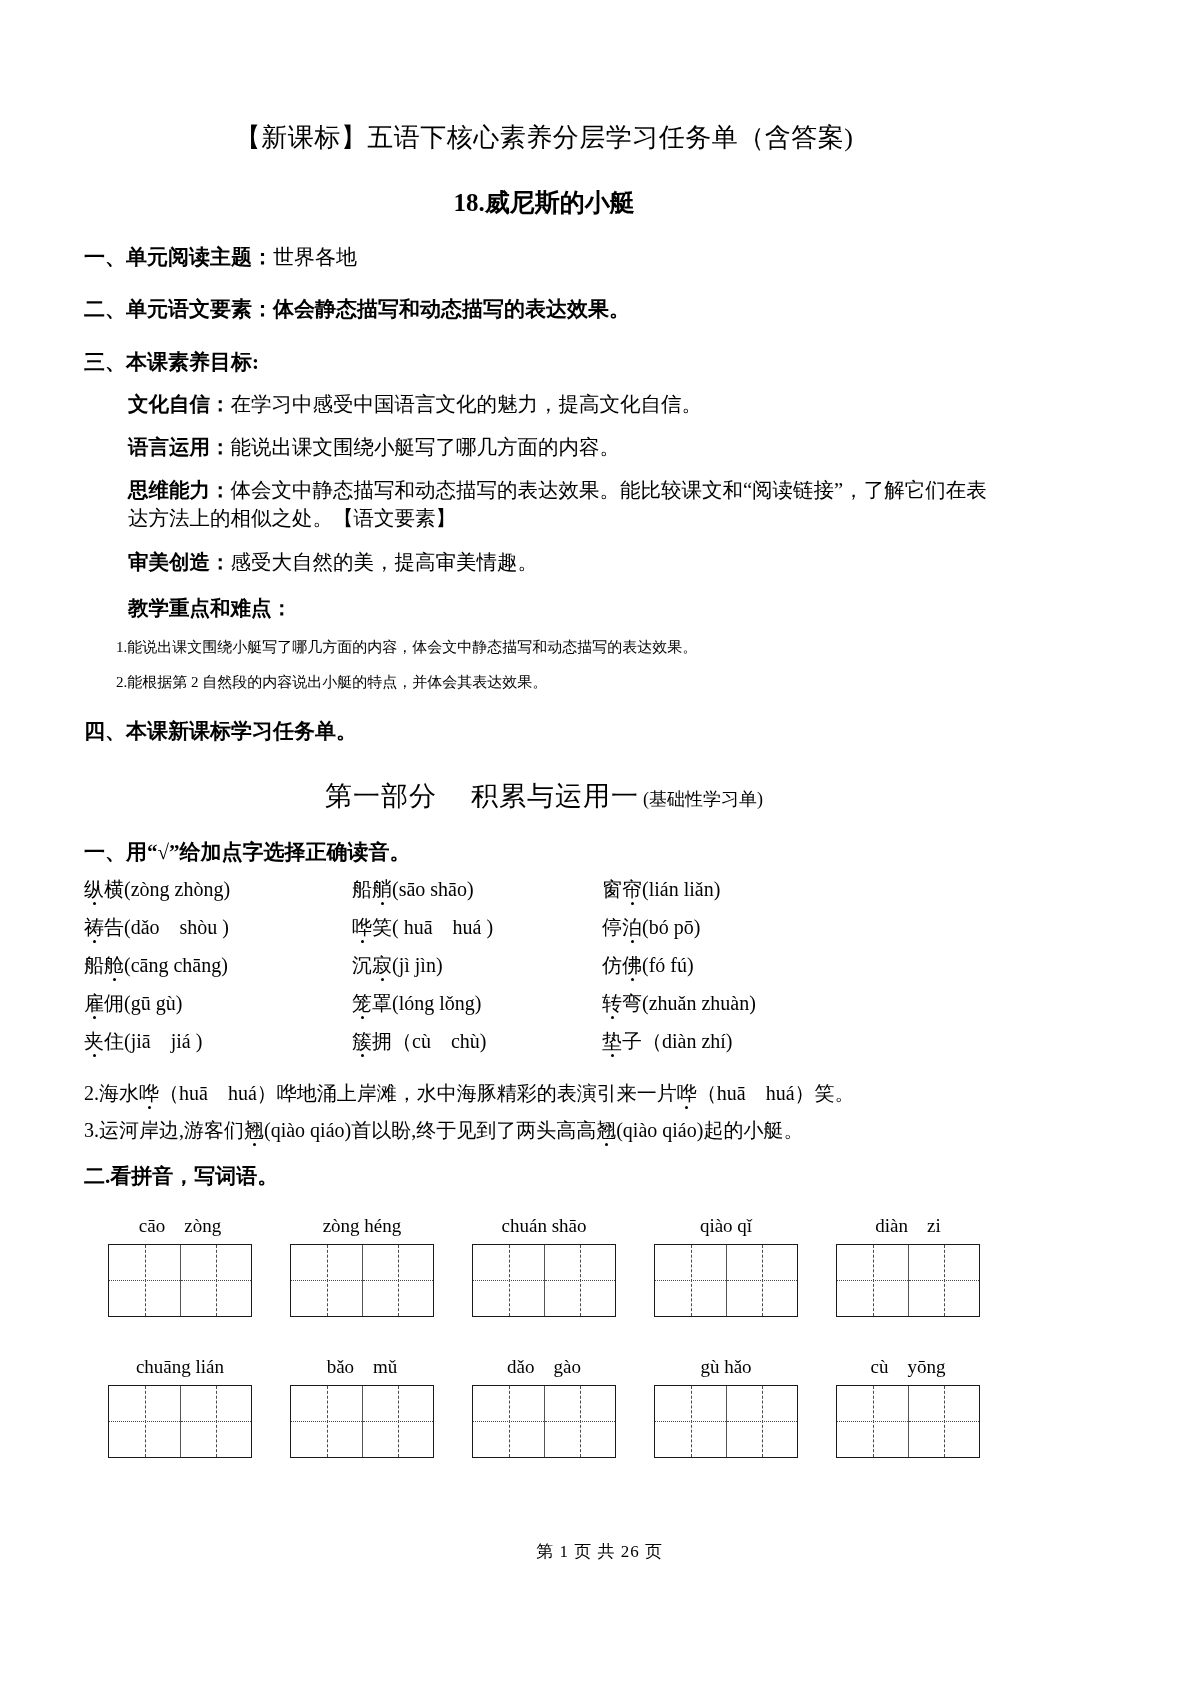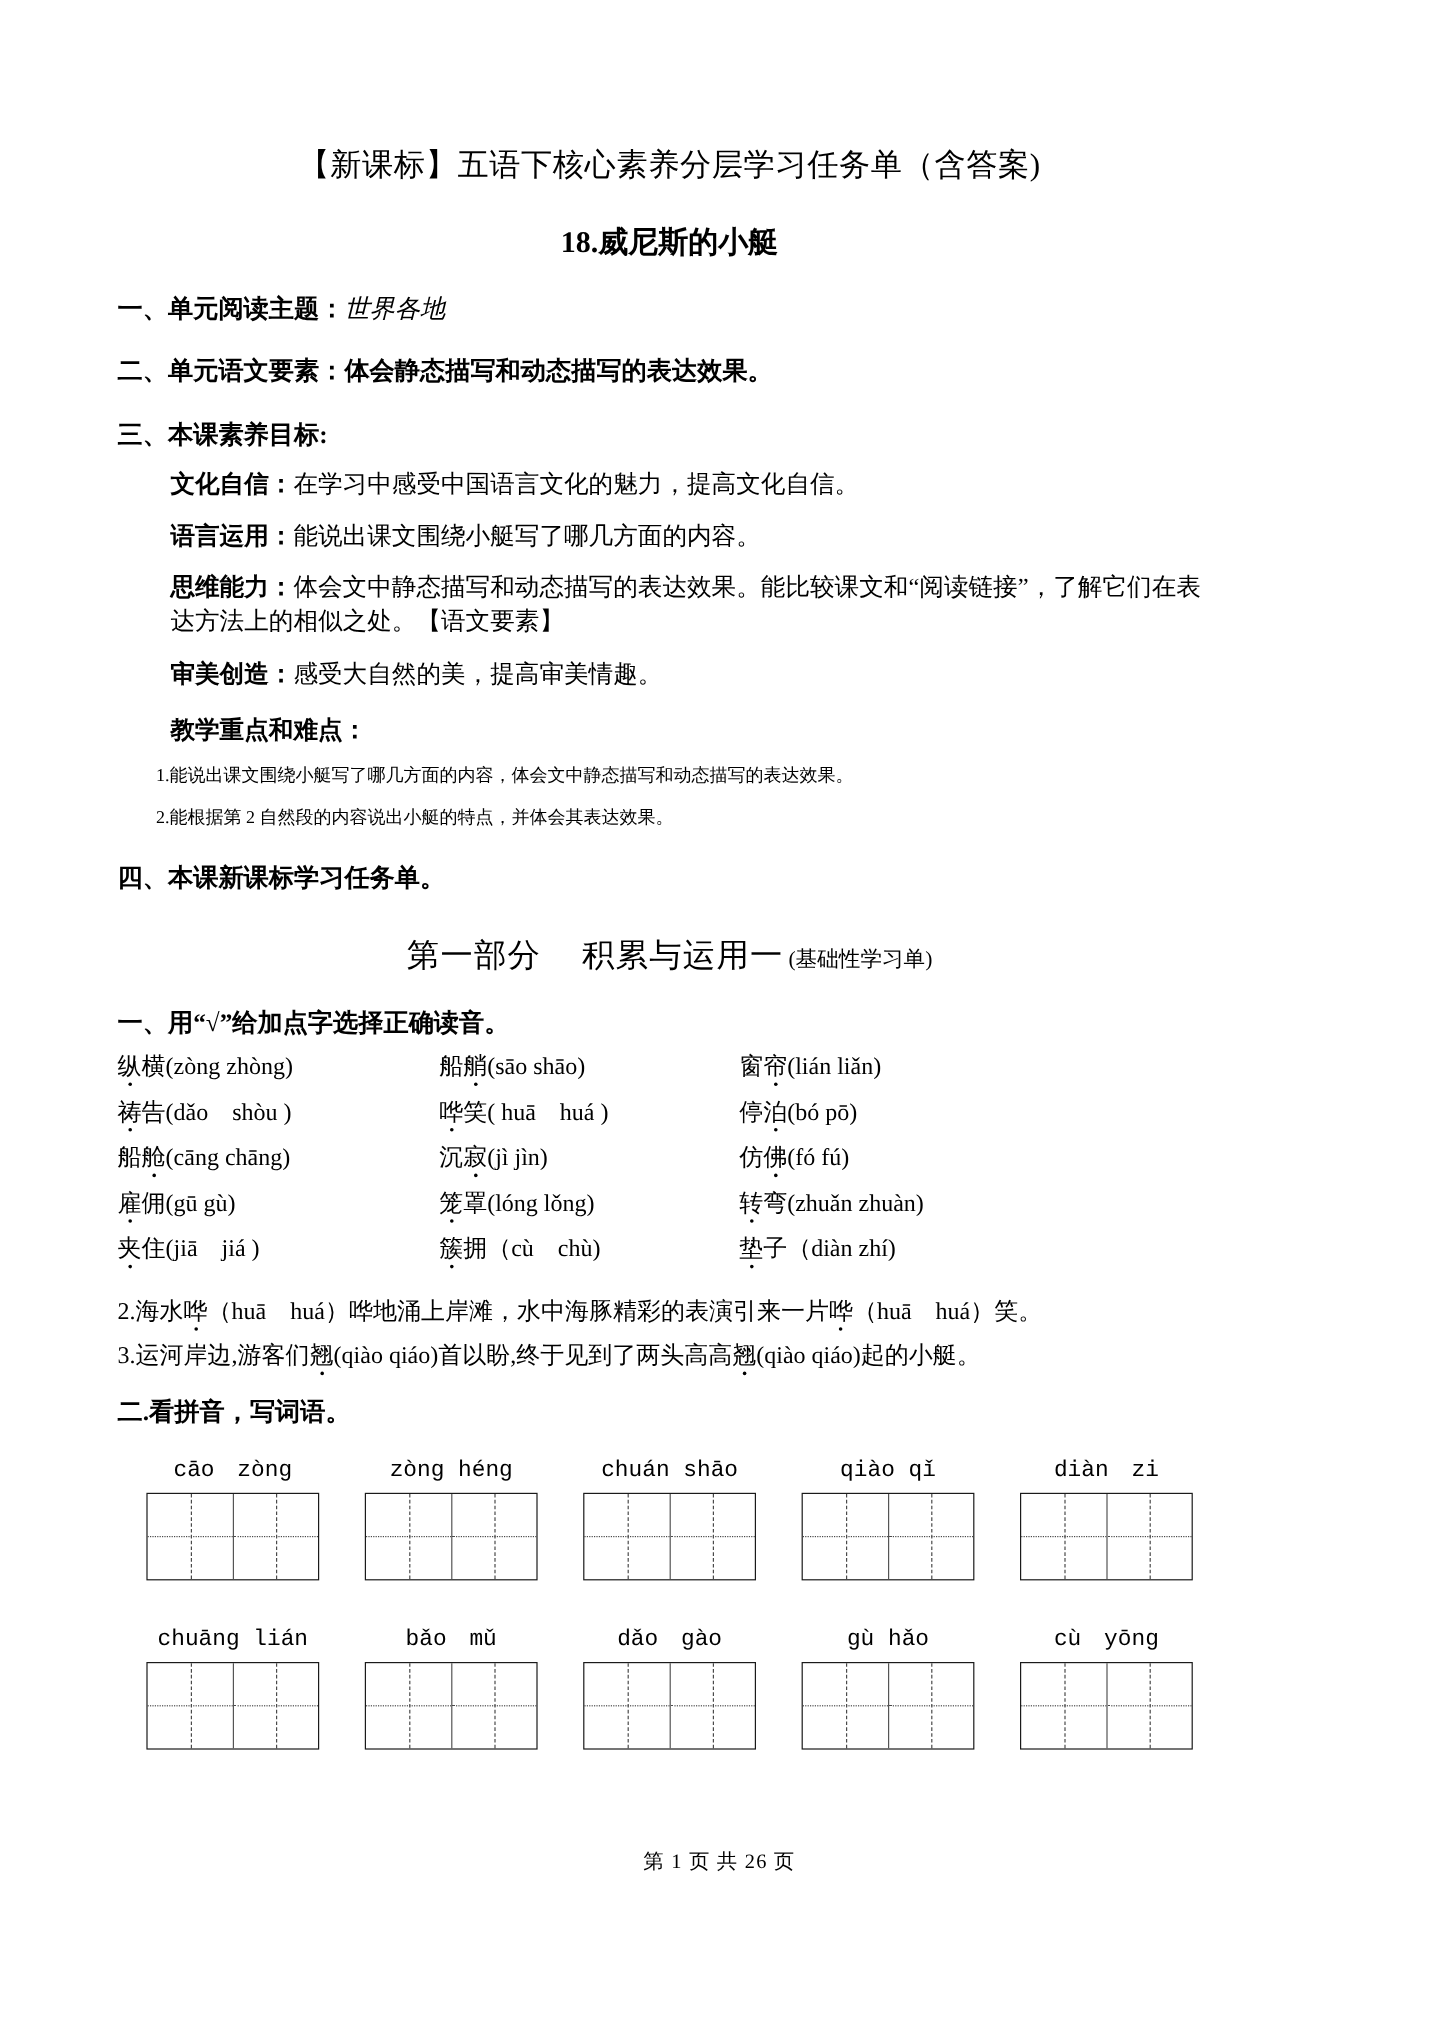--- a/index.html
+++ b/index.html
@@ -16,21 +16,21 @@
     width: 1191px;
     height: 1684px;
     margin: 0 auto;
     background: #ffffff;
     box-sizing: border-box;
     padding: 0;
     overflow: hidden;
   }
   .inner {
     position: absolute;
-    left: 98px;
+    left: 84px;
     top: 0;
     width: 920px;
   }
 
   
   .doc-title {
     text-align: center;
     font-size: 26px;
     font-weight: normal;
     letter-spacing: 0.5px;
@@ -47,21 +47,20 @@
     line-height: 1.2;
   }
   .sec-line {
     font-size: 21px;
     font-weight: bold;
     margin-top: 26px;
     line-height: 1.25;
   }
   .sec-line .normal {
     font-weight: normal;
-    font-style: italic;
   }
   .goal-line {
     font-size: 20.5px;
     margin-top: 17px;
     padding-left: 44px;
     line-height: 1.25;
     text-indent: 0;
   }
   .goal-line b {
     font-weight: bold;
@@ -176,21 +175,21 @@
     align-items: flex-end;
   }
   .grid-cellwrap {
     display: flex;
     flex-direction: column;
     align-items: center;
     width: 176px;
   }
   .grid-label {
     font-size: 19px;
-    font-family: Liberation Mono, monospace;
+    font-family: Liberation Serif, serif;
     white-space: pre;
     margin-bottom: 9px;
     line-height: 1;
   }
   .tian {
     display: flex;
     border: 1.6px solid #1a1a1a;
     background: #fff;
   }
   .tian .cell {

